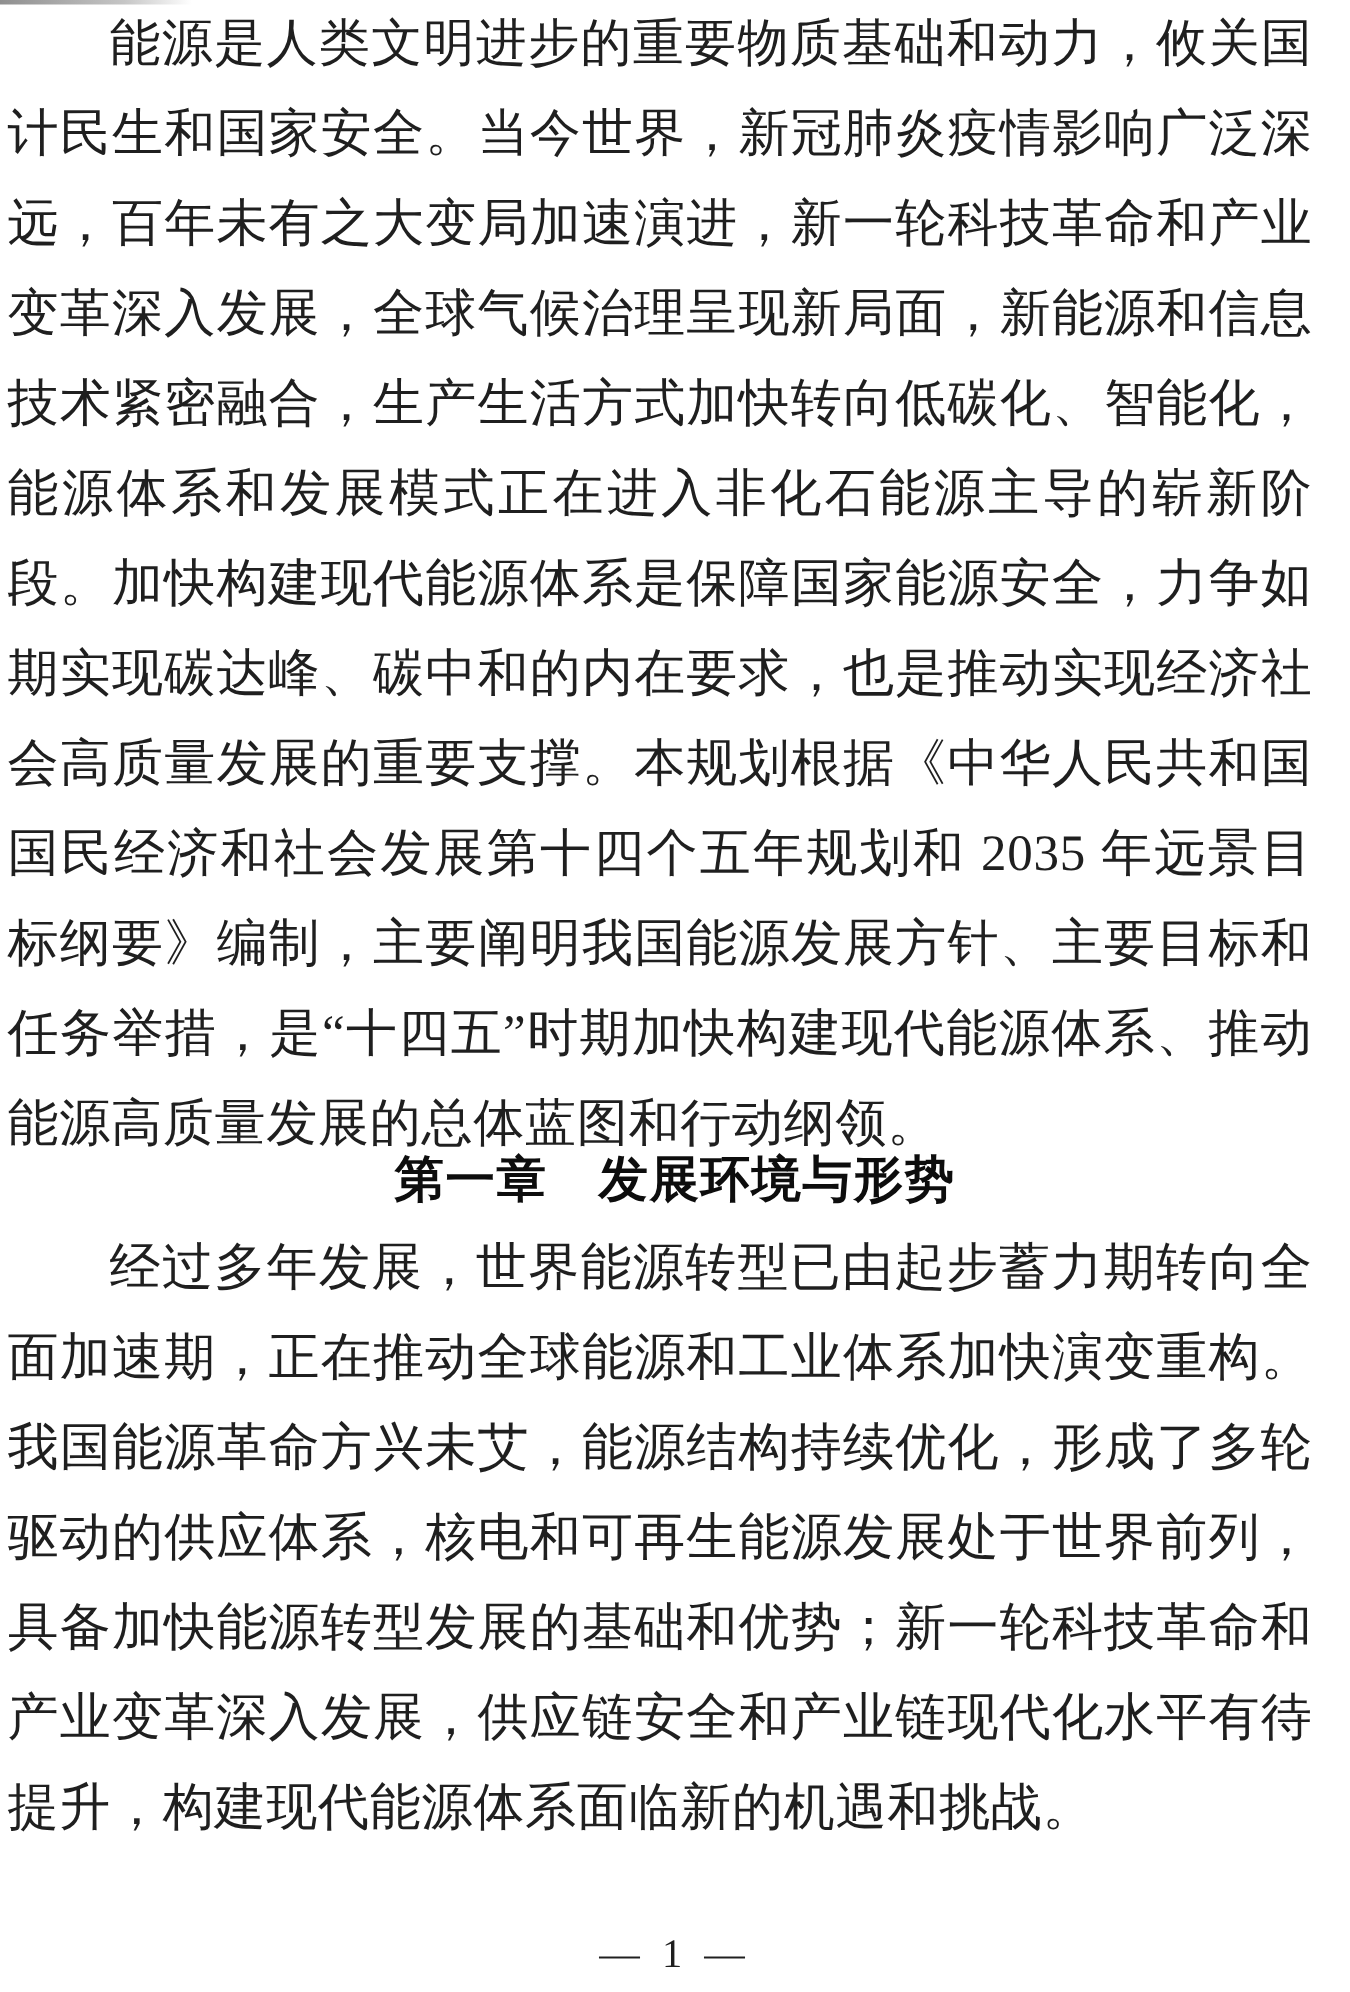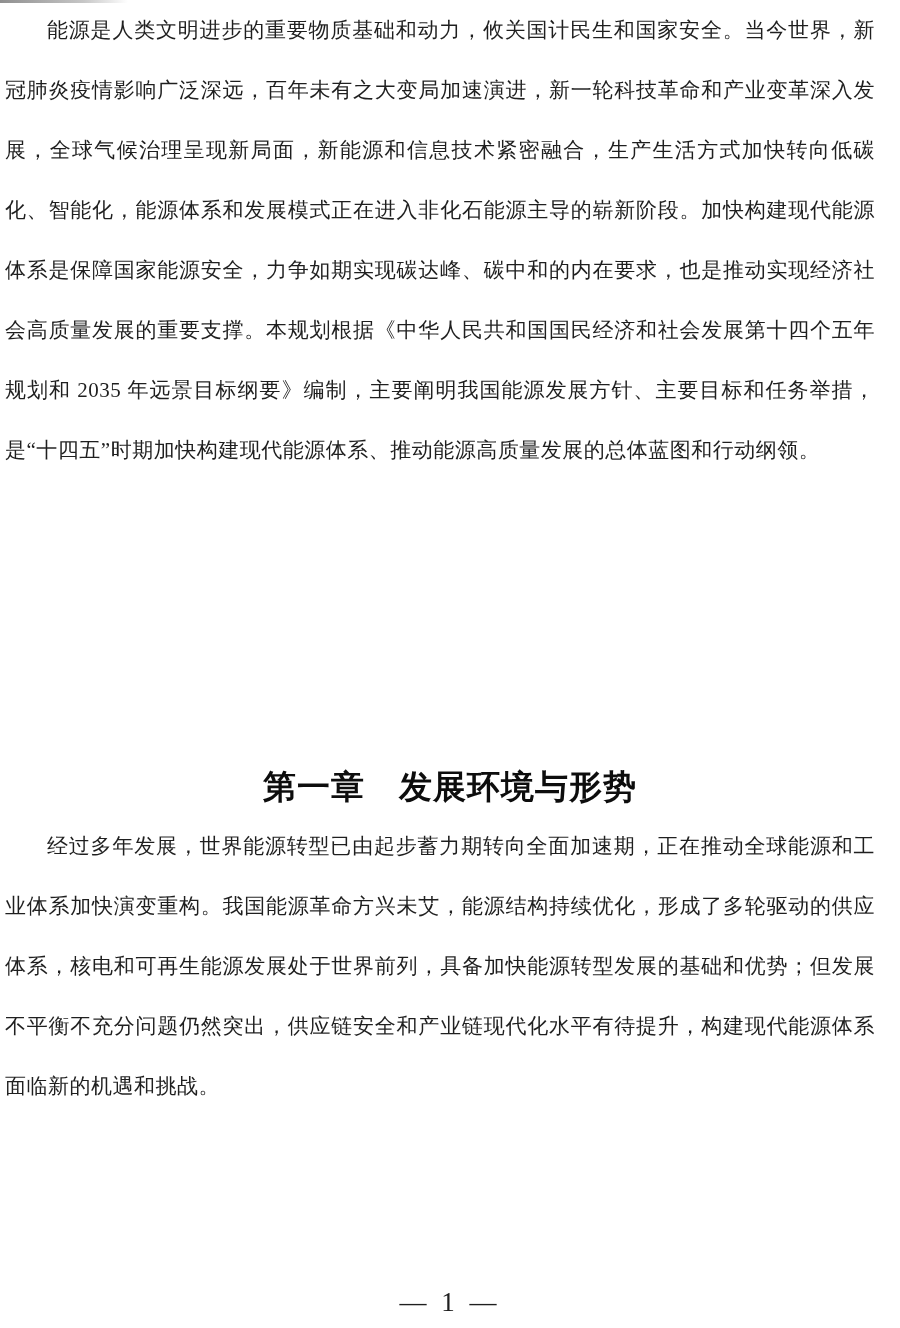--- a/index.html
+++ b/index.html
@@ -28,21 +28,21 @@
     left: 0;
     width: 128px;
     height: 3px;
     background: linear-gradient(90deg, #8f8f8f 0%, #c6c6c6 65%, rgba(255,255,255,0) 100%);
   }
   .body-para {
     position: absolute;
     left: 5px;
     width: 870px;
     margin: 0;
-    font-size: 21px;
+    font-size: 34px;
     line-height: 60px;
     letter-spacing: 0.5px;
     text-align: justify;
     text-justify: inter-ideograph;
     text-indent: 2em;
     color: #1f1f1f;
     font-weight: 400;
   }
   .para-1 { top: 0px; }
   .para-2 { top: 816px; }
@@ -90,18 +90,18 @@
 <body>
 
 <div class="page">
 
   <div class="scan-artifact"></div>
 
   <p class="body-para para-1">能源是人类文明进步的重要物质基础和动力，攸关国计民生和国家安全。当今世界，新冠肺炎疫情影响广泛深远，百年未有之大变局加速演进，新一轮科技革命和产业变革深入发展，全球气候治理呈现新局面，新能源和信息技术紧密融合，生产生活方式加快转向低碳化、智能化，能源体系和发展模式正在进入非化石能源主导的崭新阶段。加快构建现代能源体系是保障国家能源安全，力争如期实现碳达峰、碳中和的内在要求，也是推动实现经济社会高质量发展的重要支撑。本规划根据《中华人民共和国国民经济和社会发展第十四个五年规划和 2035 年远景目标纲要》编制，主要阐明我国能源发展方针、主要目标和任务举措，是“十四五”时期加快构建现代能源体系、推动能源高质量发展的总体蓝图和行动纲领。</p>
 
   <h1 class="chapter-heading">第一章　发展环境与形势</h1>
 
-  <p class="body-para para-2">经过多年发展，世界能源转型已由起步蓄力期转向全面加速期，正在推动全球能源和工业体系加快演变重构。我国能源革命方兴未艾，能源结构持续优化，形成了多轮驱动的供应体系，核电和可再生能源发展处于世界前列，具备加快能源转型发展的基础和优势；但发展不平衡不充分问题仍然突出，供应链安全和产业链现代化水平有待提升，构建现代能源体系面临新的机遇和挑战。</p>
+  <p class="body-para para-2">经过多年发展，世界能源转型已由起步蓄力期转向全面加速期，正在推动全球能源和工业体系加快演变重构。我国能源革命方兴未艾，能源结构持续优化，形成了多轮驱动的供应体系，核电和可再生能源发展处于世界前列，具备加快能源转型发展的基础和优势；新一轮科技革命和产业变革深入发展，供应链安全和产业链现代化水平有待提升，构建现代能源体系面临新的机遇和挑战。</p>
 
 
   <div class="page-number">— 1 —</div>
 
 </div>
 
 </body></html>

